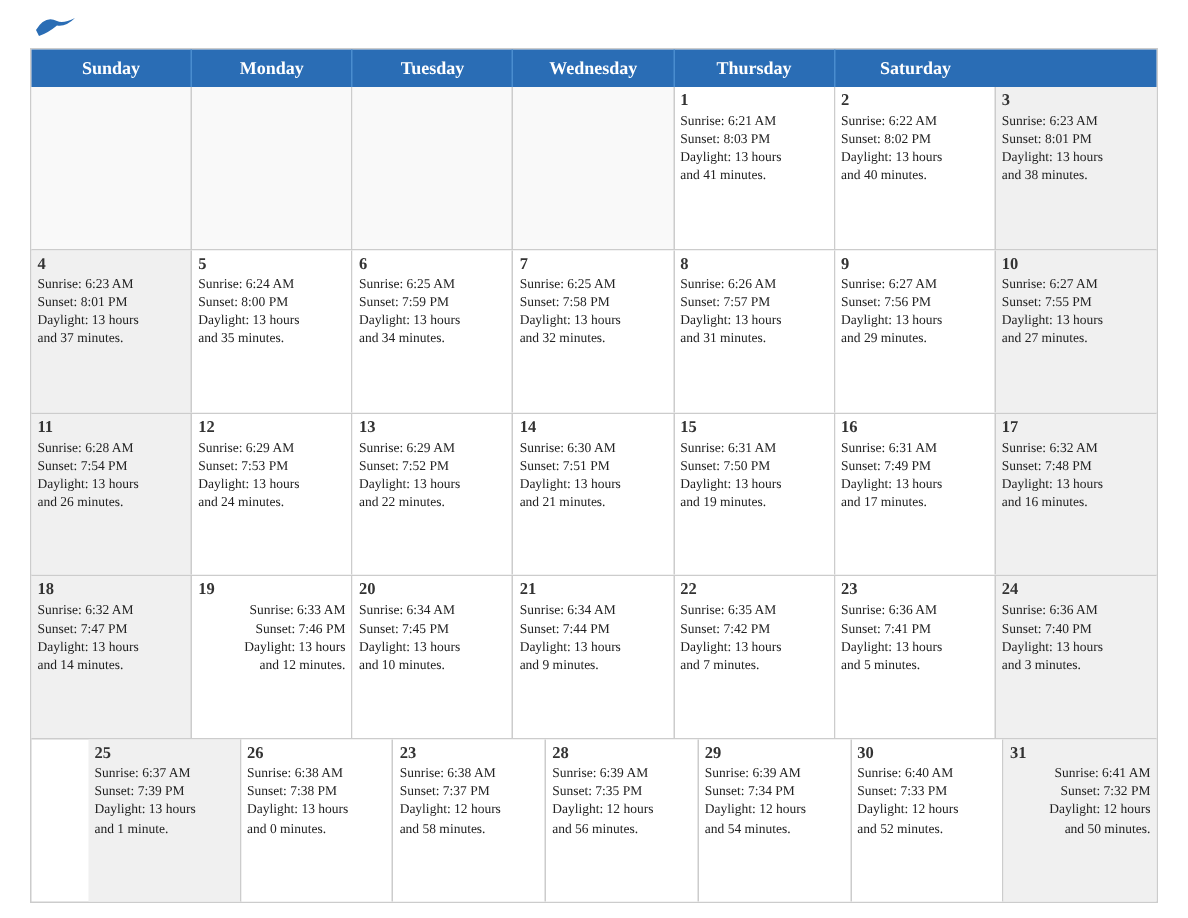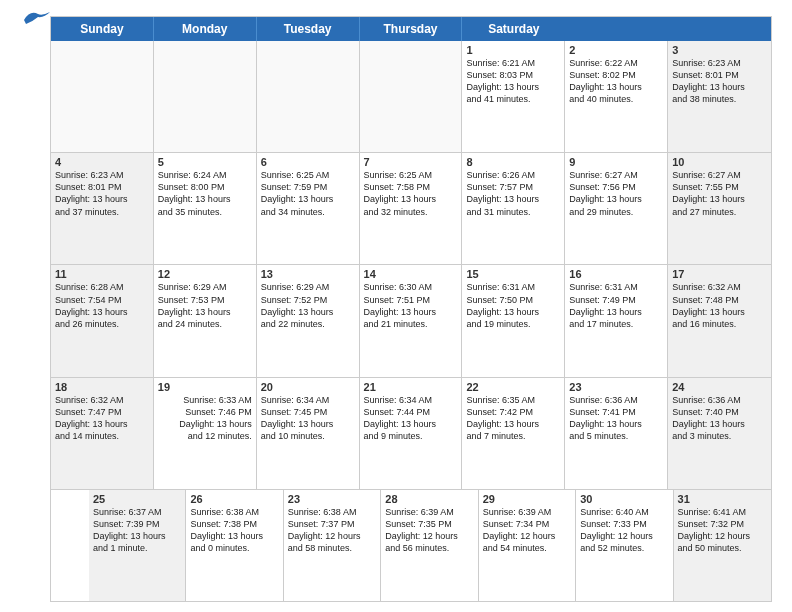--- a/index.html
+++ b/index.html
@@ -8,21 +8,22 @@
       background: #fff;
       width: 792px;
       height: 612px;
       overflow: hidden;
     }
     .page {
       width: 792px;
       height: 612px;
       padding: 16px 20px 10px 20px;
       display: flex;
-      flex-direction: row;
+      flex-direction: column;
+      font-family: Liberation Serif, serif;
     }
     .header {
       display: flex;
       justify-content: space-between;
       align-items: flex-start;
       margin-bottom: 8px;
     }
     .title-block {
       text-align: right;
     }
@@ -124,20 +125,21 @@
       <div class="main-title"></div>
       <div class="subtitle"></div>
     </div>
   </div>
 
   <div class="calendar">
     <div class="day-headers">
     <div class="day-header">Sunday</div>
         <div class="day-header">Monday</div>
         <div class="day-header">Tuesday</div>
+        <div class="day-header">Wednesday</div>
         <div class="day-header">Thursday</div>
         <div class="day-header">Saturday</div>
       </div>
     <div class="weeks">
     <div class="week-row">
           <div class="day-cell empty"></div>
           <div class="day-cell empty"></div>
           <div class="day-cell empty"></div>
           <div class="day-cell empty"></div>
           <div class="day-cell">
@@ -353,21 +355,21 @@
           </div>
           <div class="day-cell">
             <span class="day-num">30</span>
             <div class="day-info" style="white-space: pre-line;">Sunrise: 6:40 AM
 Sunset: 7:33 PM
 Daylight: 12 hours
 and 52 minutes.</div>
           </div>
           <div class="day-cell shaded">
             <span class="day-num">31</span>
-            <div class="day-info" style="white-space: pre-line;">Sunrise: 6:41 AM
+            <div class="day-info" style="white-space: pre-line; text-align: right;">Sunrise: 6:41 AM
 Sunset: 7:32 PM
 Daylight: 12 hours
 and 50 minutes.</div>
           </div>
         </div>
       </div>
   </div>
 </div>
 
 </body></html>

